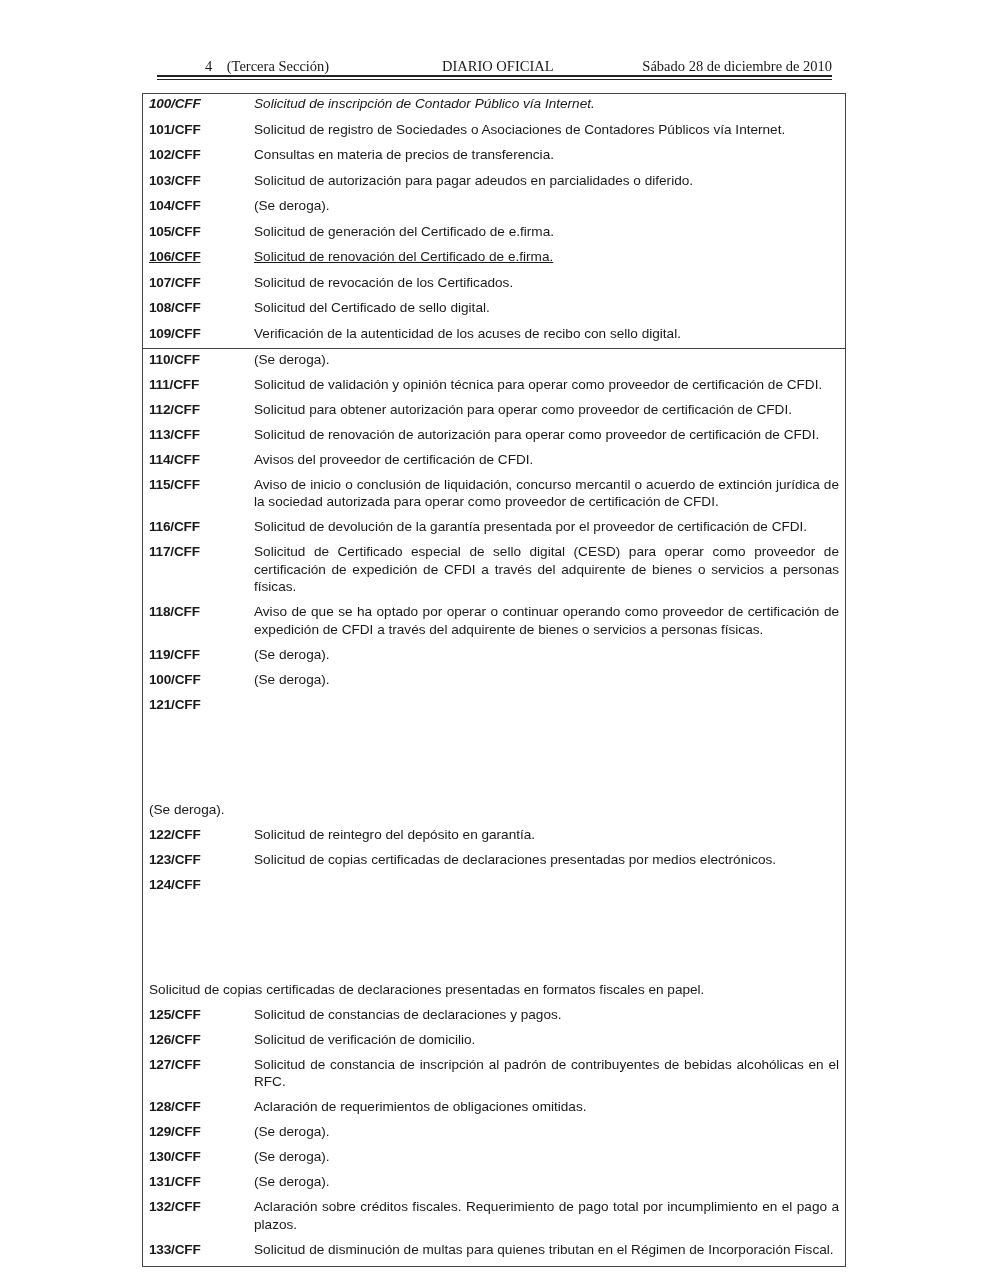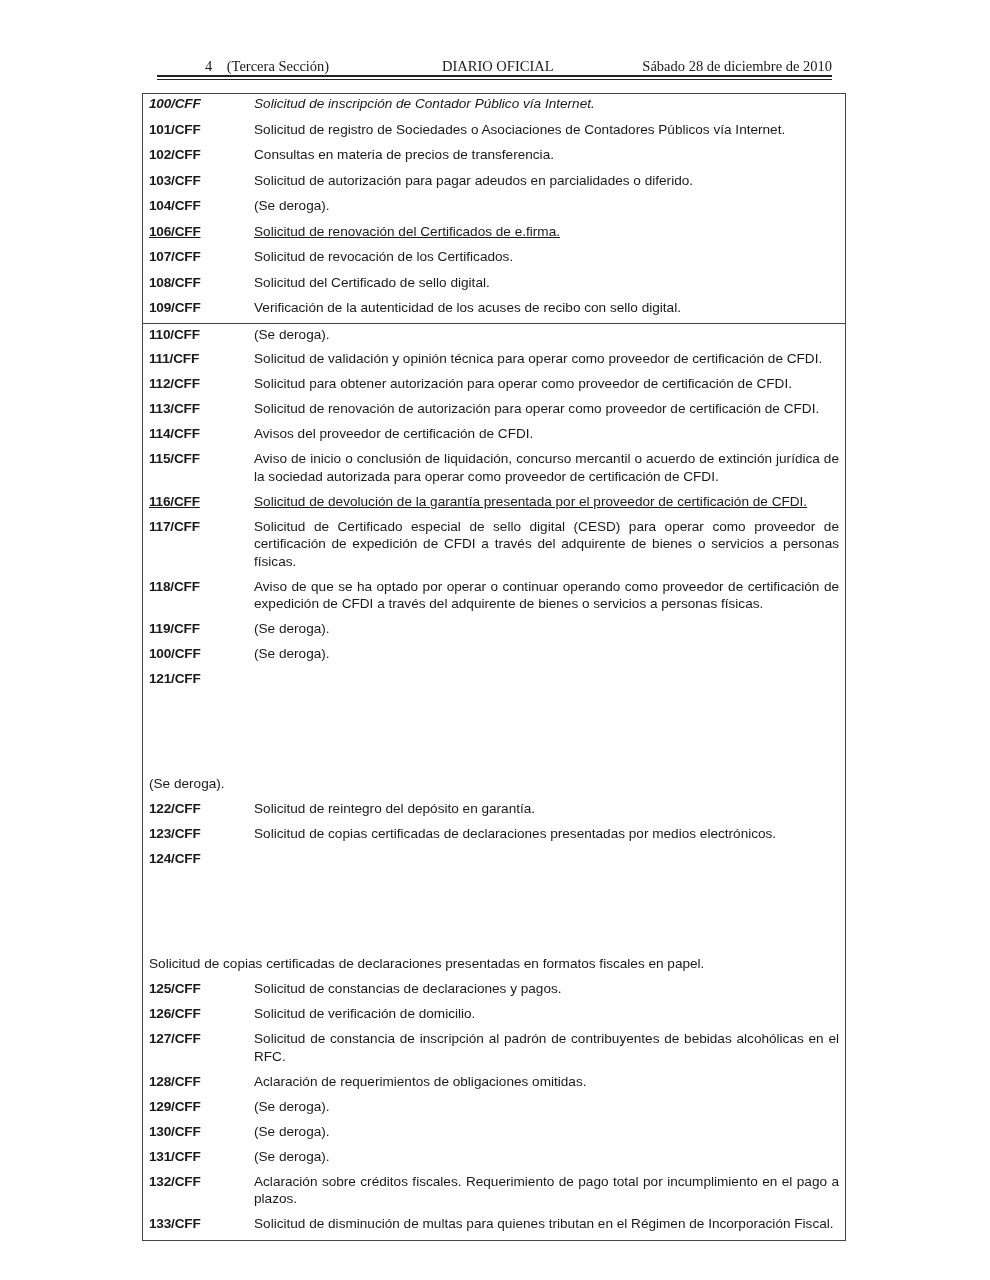--- a/index.html
+++ b/index.html
@@ -111,23 +111,27 @@
         <div class="desc">Consultas en materia de precios de transferencia.</div>
       </div>
       <div class="row" style="padding-top: 0px; padding-bottom: 8px;">
         <div class="code">103/CFF</div>
         <div class="desc">Solicitud de autorización para pagar adeudos en parcialidades o diferido.</div>
       </div>
       <div class="row" style="padding-top: 0px; padding-bottom: 8px;">
         <div class="code">104/CFF</div>
         <div class="desc">(Se deroga).</div>
       </div>
+      <div class="row" style="padding-top: 0px; padding-bottom: 8px;">
+        <div class="code">105/CFF</div>
+        <div class="desc">Solicitud de generación del Certificado de e.firma.</div>
+      </div>
       <div class="row" style="padding-top: 0px; padding-bottom: 8px; text-decoration: underline;">
         <div class="code">106/CFF</div>
-        <div class="desc">Solicitud de renovación del Certificados de e.firma.</div>
+        <div class="desc">Solicitud de renovación del Certificado de e.firma.</div>
       </div>
       <div class="row" style="padding-top: 0px; padding-bottom: 8px;">
         <div class="code">107/CFF</div>
         <div class="desc">Solicitud de revocación de los Certificados.</div>
       </div>
       <div class="row" style="padding-top: 0px; padding-bottom: 8px;">
         <div class="code">108/CFF</div>
         <div class="desc">Solicitud del Certificado de sello digital.</div>
       </div>
       <div class="row" style="padding-top: 0px; padding-bottom: 6px;">
@@ -153,21 +157,21 @@
         <div class="desc">Solicitud de renovación de autorización para operar como proveedor de certificación de CFDI.</div>
       </div>
       <div class="row" style="padding-top: 0px; padding-bottom: 7.5px;">
         <div class="code">114/CFF</div>
         <div class="desc">Avisos del proveedor de certificación de CFDI.</div>
       </div>
       <div class="row" style="padding-top: 0px; padding-bottom: 7.5px;">
         <div class="code">115/CFF</div>
         <div class="desc">Aviso de inicio o conclusión de liquidación, concurso mercantil o acuerdo de extinción jurídica de la sociedad autorizada para operar como proveedor de certificación de CFDI.</div>
       </div>
-      <div class="row" style="padding-top: 0px; padding-bottom: 7.5px; text-decoration: underline;">
+      <div class="row" style="padding-top: 0px; padding-bottom: 7.5px;">
         <div class="code">116/CFF</div>
         <div class="desc">Solicitud de devolución de la garantía presentada por el proveedor de certificación de CFDI.</div>
       </div>
       <div class="row" style="padding-top: 0px; padding-bottom: 7.5px;">
         <div class="code">117/CFF</div>
         <div class="desc">Solicitud de Certificado especial de sello digital (CESD) para operar como proveedor de certificación de expedición de CFDI a través del adquirente de bienes o servicios a personas físicas.</div>
       </div>
       <div class="row" style="padding-top: 0px; padding-bottom: 7.5px;">
         <div class="code">118/CFF</div>
         <div class="desc">Aviso de que se ha optado por operar o continuar operando como proveedor de certificación de expedición de CFDI a través del adquirente de bienes o servicios a personas físicas.</div>

